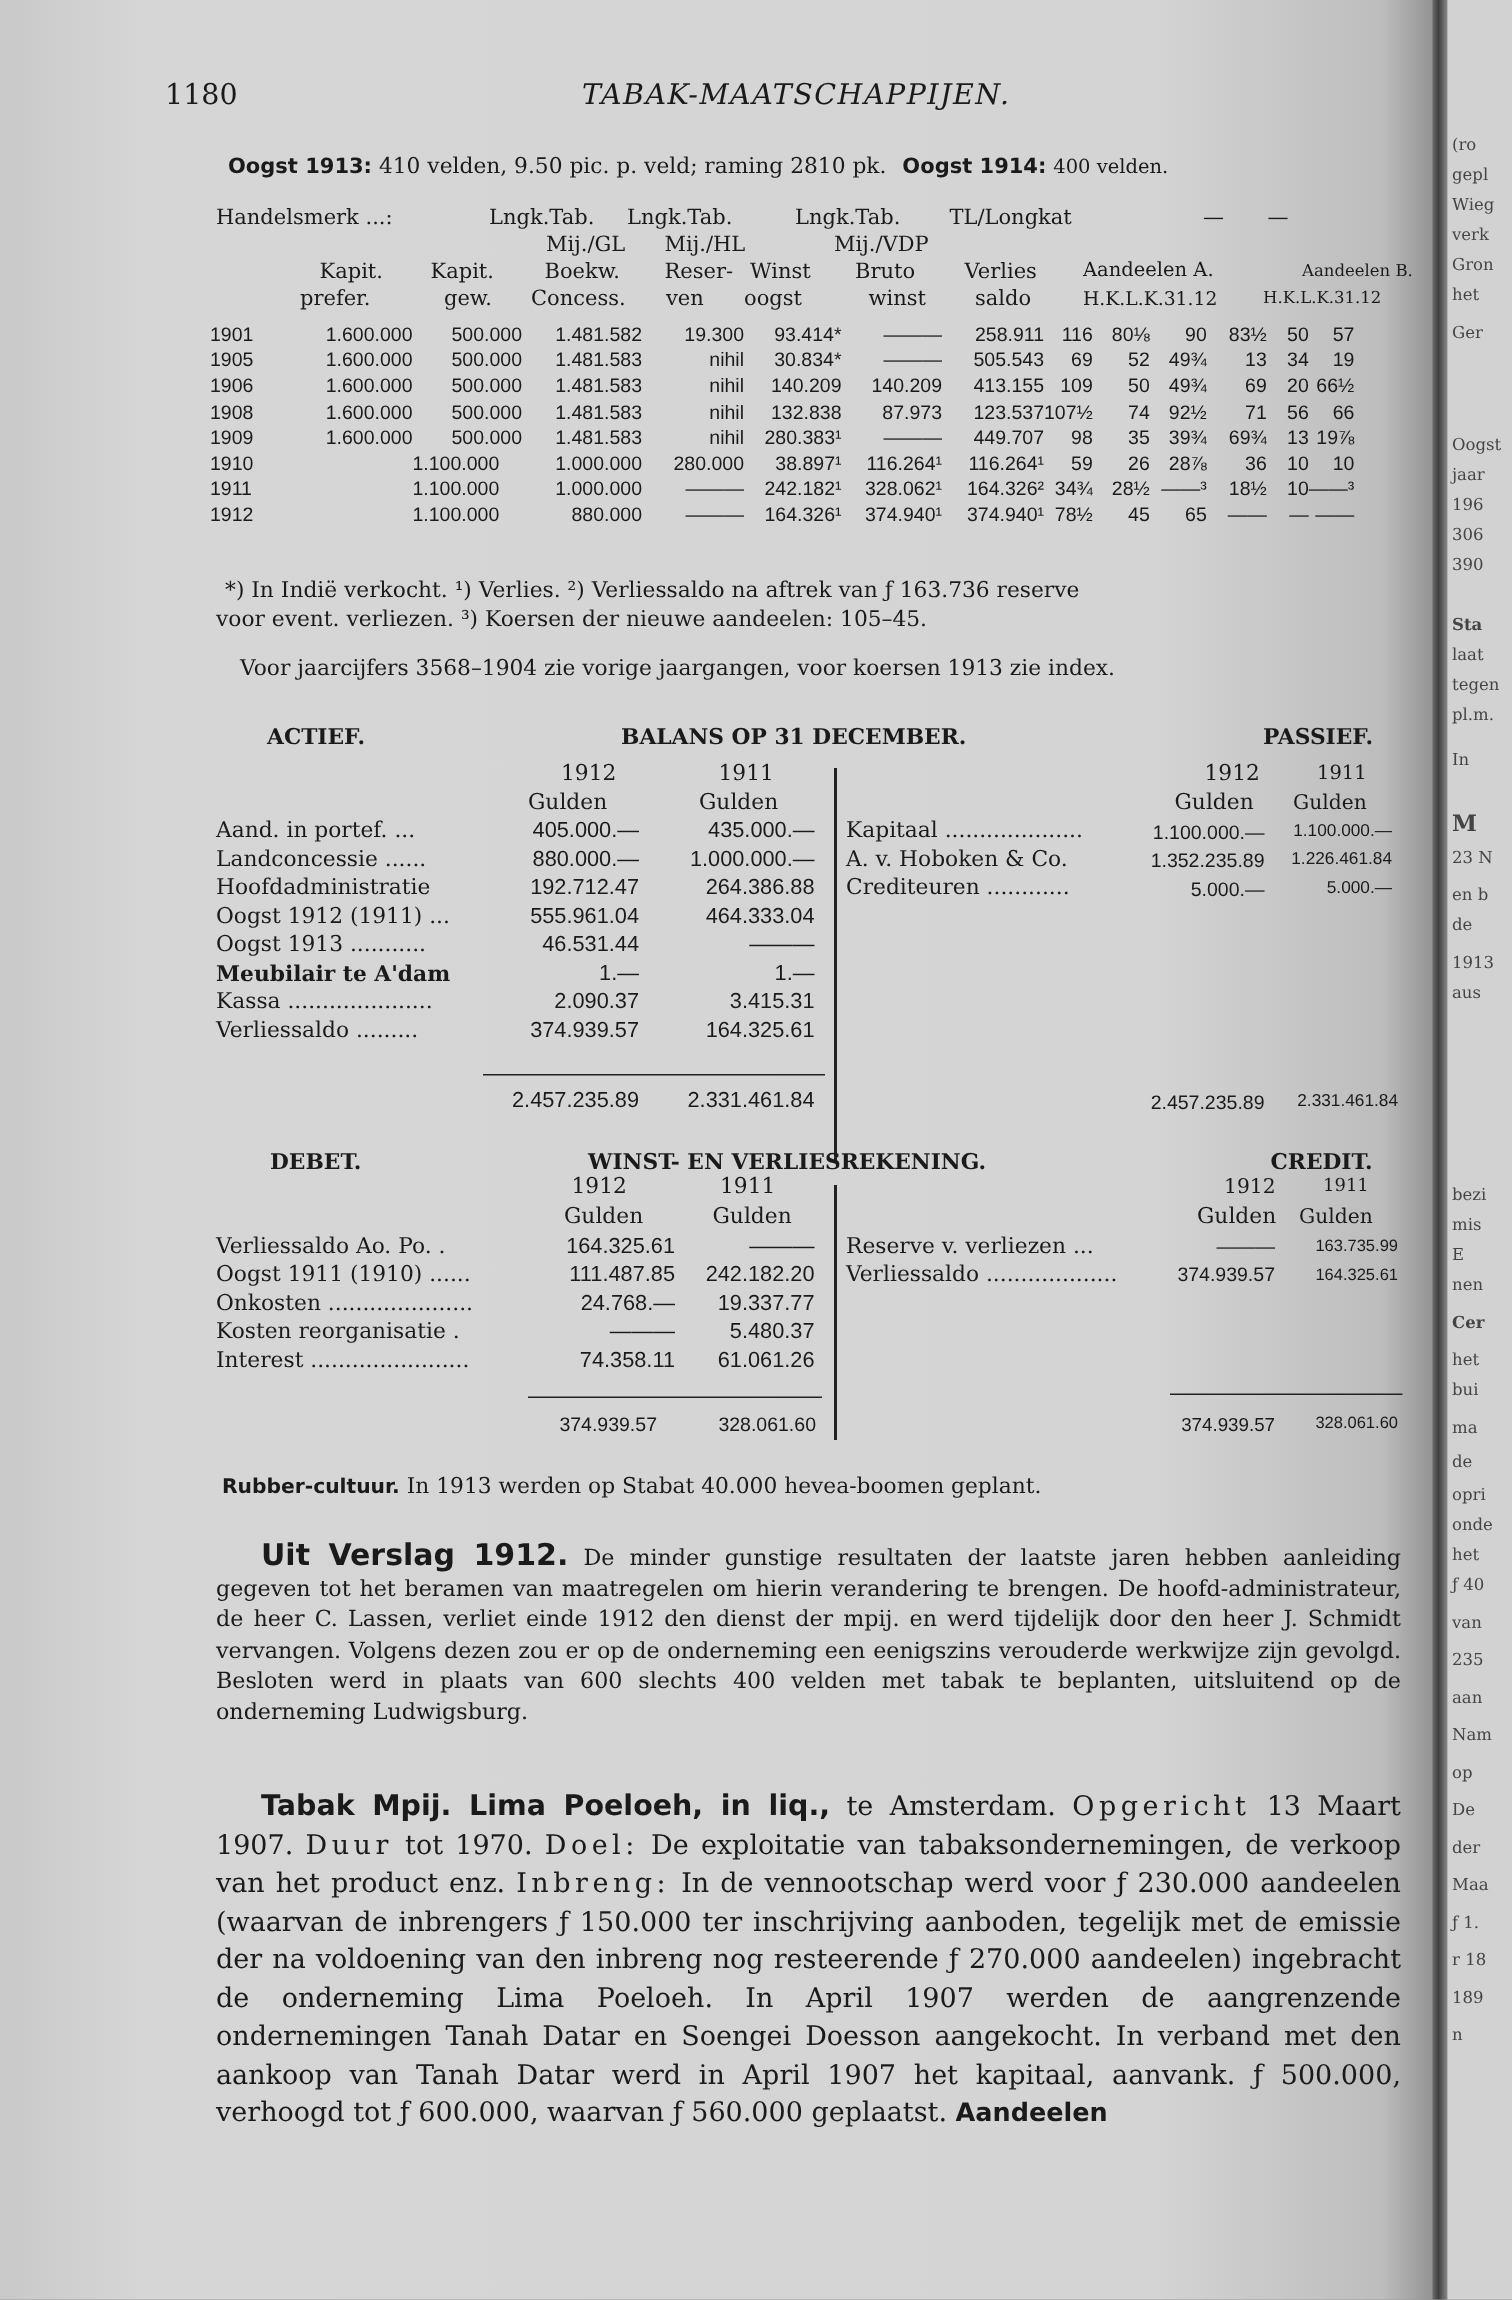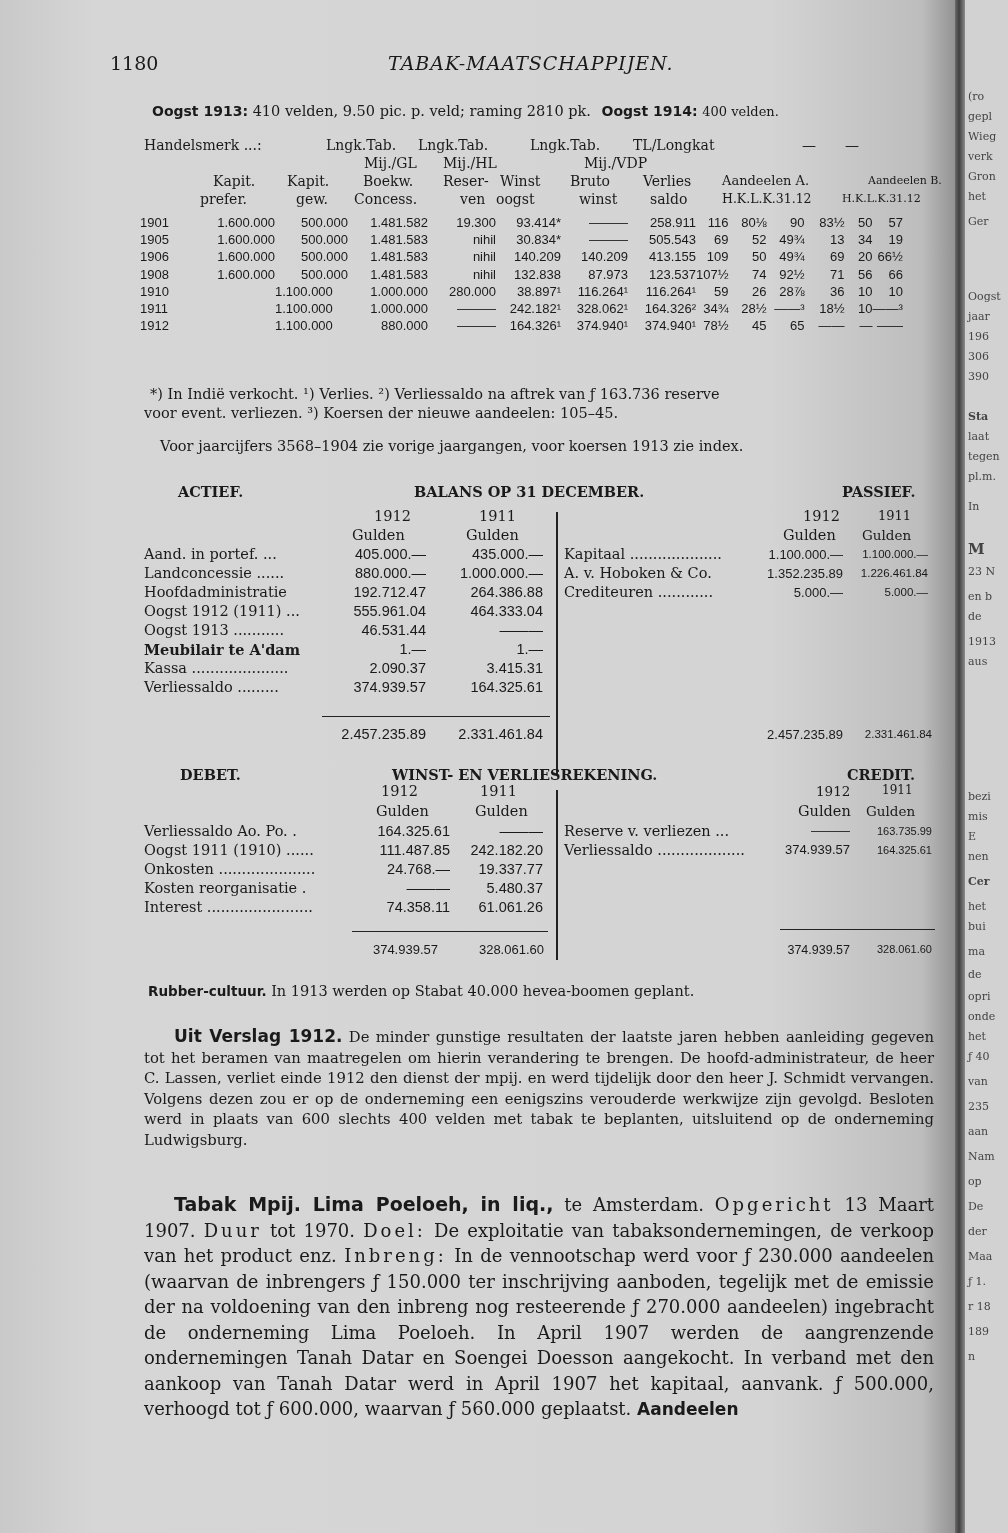--- a/index.html
+++ b/index.html
@@ -58,35 +58,35 @@
 
   <div class="abs hdr" style="left:144px; top:137px;">Handelsmerk ...:</div>
   <div class="abs hdr" style="left:326px; top:137px;">Lngk.Tab.</div>
   <div class="abs hdr" style="left:418px; top:137px;">Lngk.Tab.</div>
   <div class="abs hdr" style="left:530px; top:137px;">Lngk.Tab.</div>
   <div class="abs hdr" style="left:617px; top:137px;margin-left:16px;">TL/Longkat</div>
   <div class="abs hdr" style="left:802px; top:137px;">—</div>
   <div class="abs hdr" style="left:845px; top:137px;">—</div>
   <div class="abs hdr" style="left:364px; top:155px;">Mij./GL</div>
   <div class="abs hdr" style="left:443px; top:155px;">Mij./HL</div>
-  <div class="abs hdr" style="left:556px; top:155px;margin-left:28px;">Mij./VDP</div>
+  <div class="abs hdr" style="left:556px; top:155px;">Mij./VDP</div>
 
   <div class="abs hdr" style="left:213px; top:173px;">Kapit.</div>
   <div class="abs hdr" style="left:287px; top:173px;">Kapit.</div>
   <div class="abs hdr" style="left:363px; top:173px;">Boekw.</div>
   <div class="abs hdr" style="left:443px; top:173px;">Reser-</div>
   <div class="abs hdr" style="left:500px; top:173px;">Winst</div>
   <div class="abs hdr" style="left:570px; top:173px;">Bruto</div>
   <div class="abs hdr" style="left:643px; top:173px;">Verlies</div>
   <div class="abs hdr" style="left:722px; top:173px; font-size:13px;">Aandeelen A.</div>
   <div class="abs hdr" style="left:868px; top:174px; font-size:11px;">Aandeelen B.</div>
   <div class="abs hdr" style="left:200px; top:191px;">prefer.</div>
   <div class="abs hdr" style="left:296px; top:191px;">gew.</div>
   <div class="abs hdr" style="left:354px; top:191px;">Concess.</div>
-  <div class="abs hdr" style="left:460px; top:191px;text-align:right;">ven</div>
+  <div class="abs hdr" style="left:444px; top:191px;text-align:right;">ven</div>
   <div class="abs hdr" style="left:496px; top:191px;">oogst</div>
   <div class="abs hdr" style="left:579px; top:191px;">winst</div>
   <div class="abs hdr" style="left:650px; top:191px;">saldo</div>
   <div class="abs hdr" style="left:722px; top:191px; font-size:12.5px;">H.K.L.K.31.12</div>
   <div class="abs hdr" style="left:842px; top:192px; font-size:11px;">H.K.L.K.31.12</div>
 
   <table class="stats">
     <colgroup>
       <col style="width:40px">
         <col style="width:95px">
@@ -162,20 +162,36 @@
         <td>87.973</td>
         <td>123.537</td>
         <td>107½</td>
         <td>74</td>
         <td>92½</td>
         <td>71</td>
         <td>56</td>
         <td>66</td>
       </tr>
       <tr>
+        <td style="text-align:left">1909</td>
+        <td>1.600.000</td>
+        <td>500.000</td>
+        <td>1.481.583</td>
+        <td>nihil</td>
+        <td>280.383¹</td>
+        <td>———</td>
+        <td>449.707</td>
+        <td>98</td>
+        <td>35</td>
+        <td>39¾</td>
+        <td>69¾</td>
+        <td>13</td>
+        <td>19⅞</td>
+      </tr>
+      <tr>
         <td style="text-align:left">1910</td>
         <td></td>
         <td style="text-align:left; padding-left:0">1.100.000</td>
         <td>1.000.000</td>
         <td>280.000</td>
         <td>38.897¹</td>
         <td>116.264¹</td>
         <td>116.264¹</td>
         <td>59</td>
         <td>26</td>
@@ -349,21 +365,21 @@
   <div class="rule" style="left:780px; top:929px; width:155px;"></div>
   <div class="abs bal mono" style="left:770px; top:943px; width:80px; text-align:right; font-size:12.5px;">374.939.57</div>
   <div class="abs bal mono" style="left:858px; top:943px; width:74px; text-align:right; font-size:11px;">328.061.60</div>
 
   <div class="abs line" style="left:148px; top:983px;">
     <span class="sans" style="font-size:13.5px;">Rubber-cultuur.</span>
     <span>In 1913 werden op Stabat 40.000 hevea-boomen geplant.</span>
   </div>
 
   <div class="para" style="top:1026px; text-indent:30px;">
-    <span class="sans" style="font-size:17px;">Uit Verslag 1912.</span>
+    <span class="sans" style="font-size:20px;">Uit Verslag 1912.</span>
     <span>De minder gunstige resultaten der laatste jaren hebben aanleiding gegeven tot het beramen van maatregelen om hierin verandering te brengen. De hoofd-administrateur, de heer C. Lassen, verliet einde 1912 den dienst der mpij. en werd tijdelijk door den heer J. Schmidt vervangen. Volgens dezen zou er op de onderneming een eenigszins verouderde werkwijze zijn gevolgd. Besloten werd in plaats van 600 slechts 400 velden met tabak te beplanten, uitsluitend op de onderneming Ludwigsburg.</span>
   </div>
 
   <div class="para2" style="top:1192px; text-indent:30px;">
     <span class="sans" style="font-size:19px;">Tabak Mpij. Lima Poeloeh, in liq.,</span>
     <span>te Amsterdam.</span>
     <span class="spaced">Opgericht</span>
     <span>13 Maart 1907.</span>
     <span class="spaced">Duur</span>
     <span>tot 1970.</span>

